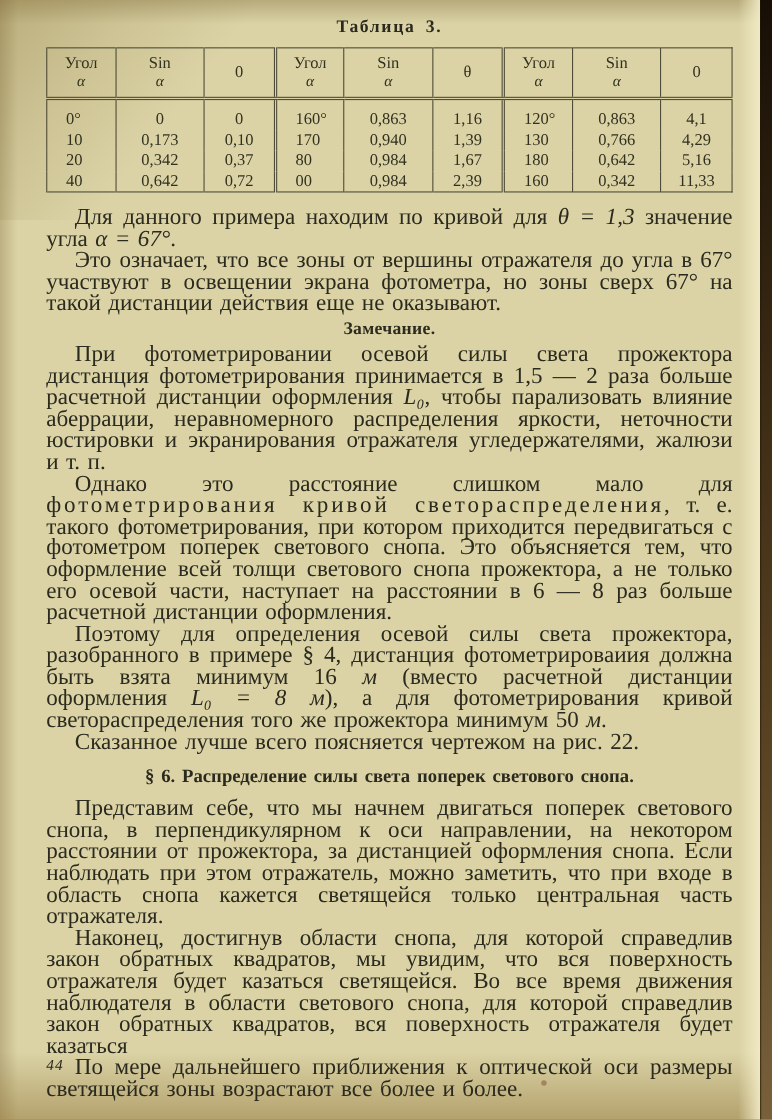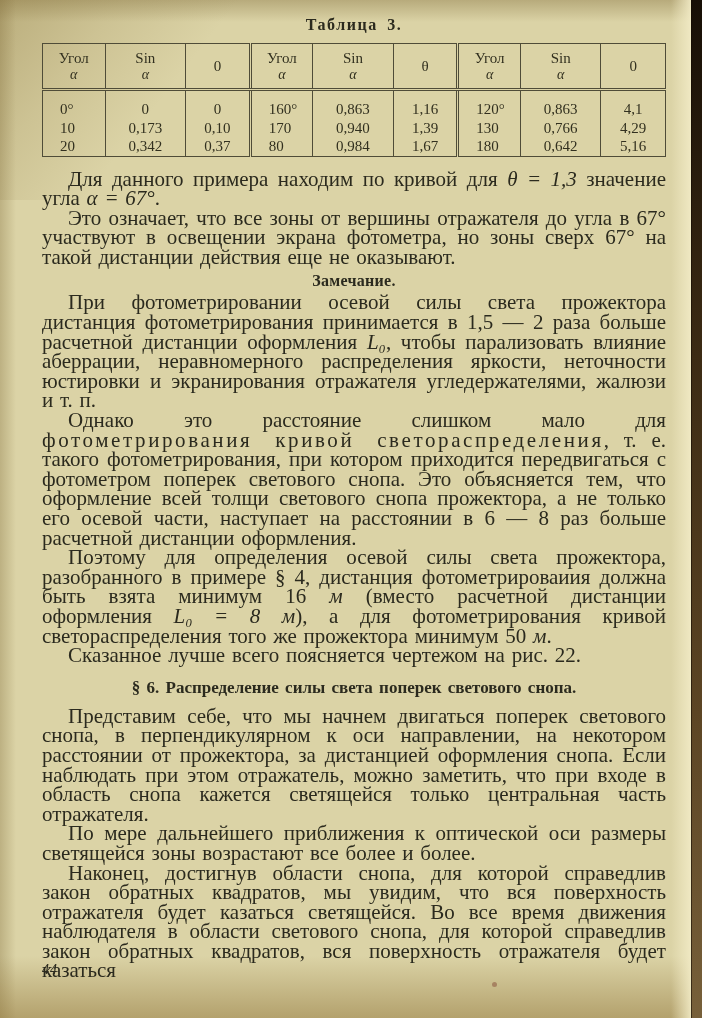--- a/index.html
+++ b/index.html
@@ -154,20 +154,31 @@
             <td class="angle">20</td>
             <td>0,342</td>
             <td>0,37</td>
             <td class="grp angle">80</td>
             <td>0,984</td>
             <td>1,67</td>
             <td class="grp angle">180</td>
             <td>0,642</td>
             <td>5,16</td>
           </tr>
+          <tr>
+            <td class="angle">40</td>
+            <td>0,642</td>
+            <td>0,72</td>
+            <td class="grp angle">00</td>
+            <td>0,984</td>
+            <td>2,39</td>
+            <td class="grp angle">160</td>
+            <td>0,342</td>
+            <td>11,33</td>
+          </tr>
         </tbody>
     </table>
 
     <p class="body-text"><span>Для данного примера находим по кривой для </span><span class="var">θ = 1,3</span><span> значение угла </span><span class="var">α = 67°</span><span>.</span></p>
 
     <p class="body-text">Это означает, что все зоны от вершины отражателя до угла в 67° участвуют в освещении экрана фотометра, но зоны сверх 67° на такой дистанции действия еще не оказывают.</p>
 
     <div class="remark">Замечание.</div>
 
     <p class="body-text"><span>При фотометрировании осевой силы света прожектора дистанция фотометрирования принимается в 1,5 — 2 раза больше расчетной дистанции оформления </span><span class="var">L₀</span><span>, чтобы парализовать влияние аберрации, неравномерного распределения яркости, неточности юстировки и экранирования отражателя угледержателями, жалюзи и т. п.</span></p>
@@ -175,20 +186,20 @@
     <p class="body-text"><span>Однако это расстояние слишком мало для </span><span class="spaced">фотометрирования кривой светораспределения</span><span>, т. е. такого фотометрирования, при котором приходится передвигаться с фотометром поперек светового снопа. Это объясняется тем, что оформление всей толщи светового снопа прожектора, а не только его осевой части, наступает на расстоянии в 6 — 8 раз больше расчетной дистанции оформления.</span></p>
 
     <p class="body-text"><span>Поэтому для определения осевой силы света прожектора, разобранного в примере § 4, дистанция фотометрироваиия должна быть взята минимум 16 </span><span class="var">м</span><span> (вместо расчетной дистанции оформления </span><span class="var">L₀ = 8 м</span><span>), а для фотометрирования кривой светораспределения того же прожектора минимум 50 </span><span class="var">м</span><span>.</span></p>
 
     <p class="body-text">Сказанное лучше всего поясняется чертежом на рис. 22.</p>
 
     <div class="section">§ 6. Распределение силы света поперек светового снопа.</div>
 
     <p class="body-text">Представим себе, что мы начнем двигаться поперек светового снопа, в перпендикулярном к оси направлении, на некотором расстоянии от прожектора, за дистанцией оформления снопа. Если наблюдать при этом отражатель, можно заметить, что при входе в область снопа кажется светящейся только центральная часть отражателя.</p>
 
+    <p class="body-text">Наконец, достигнув области снопа, для которой справедлив закон обратных квадратов, мы увидим, что вся поверхность отражателя будет казаться светящейся. Во все время движения наблюдателя в области светового снопа, для которой справедлив закон обратных квадратов, вся поверхность отражателя будет казаться</p>
+
     <p class="body-text">По мере дальнейшего приближения к оптической оси размеры светящейся зоны возрастают все более и более.</p>
-
-    <p class="body-text">Наконец, достигнув области снопа, для которой справедлив закон обратных квадратов, мы увидим, что вся поверхность отражателя будет казаться светящейся. Во все время движения наблюдателя в области светового снопа, для которой справедлив закон обратных квадратов, вся поверхность отражателя будет казаться</p>
 
   </div>
 
   <div class="page-number">44</div>
 </div>
 
 </body></html>

